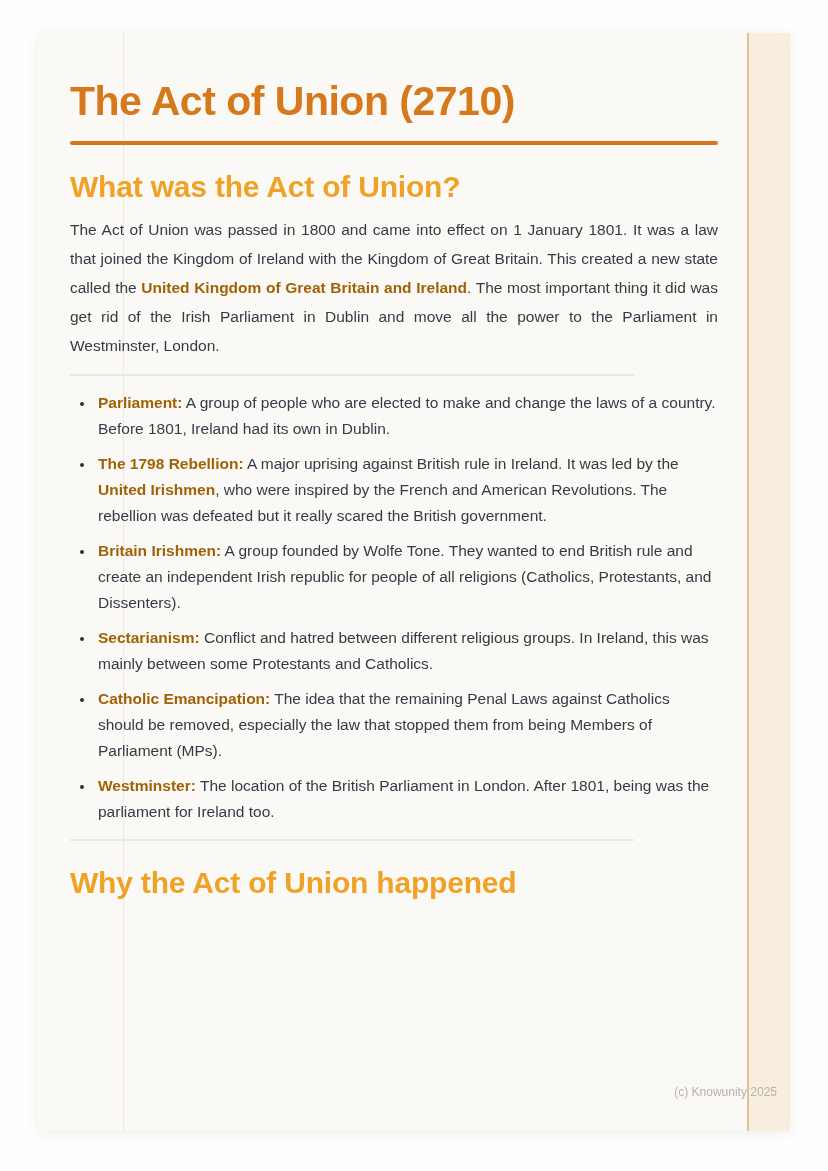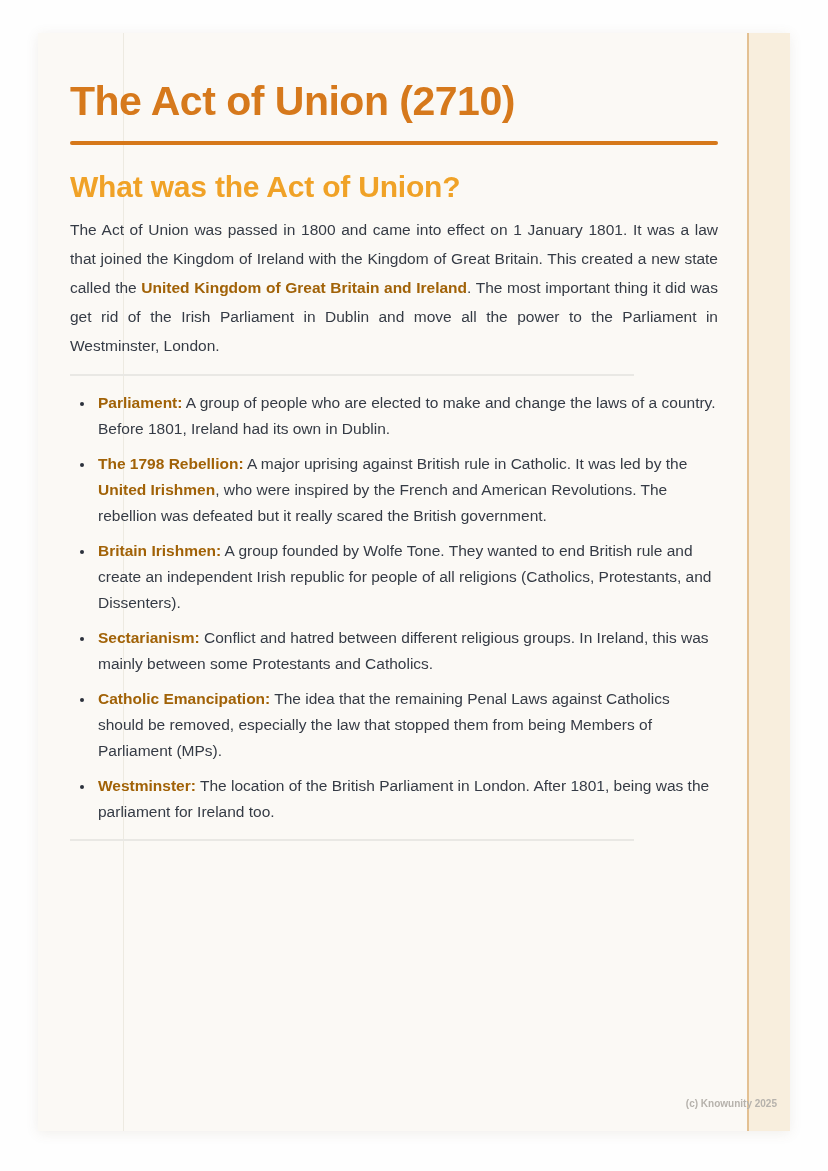--- a/index.html
+++ b/index.html
@@ -98,25 +98,24 @@
     line-height: 26px;
     color: #353b45;
   }
   .terms li::marker {
     color: #2b313b;
     font-size: 14px;
   }
   .watermark {
     position: absolute;
     right: 13px;
-    bottom: 22px;
-    font-size: 10px;
+    bottom: 32px;
+    font-size: 12px;
     color: #b6b2ac;
     z-index: 3;
-    font-weight: bold;
   }
 </style>
 </head>
 <body>
 
 <div class="page-card">
   <div class="texture-line"></div>
   <div class="side-strip"></div>
 
   <div class="content">
@@ -126,28 +125,29 @@
     <section>
       <h2>What was the Act of Union?</h2>
       <p class="para"><span>The Act of Union was passed in 1800 and came into effect on 1 January 1801. It was a law that joined the Kingdom of Ireland with the Kingdom of Great Britain. This created a new state called the </span><b>United Kingdom of Great Britain and Ireland</b><span>. The most important thing it did was get rid of the Irish Parliament in Dublin and move all the power to the Parliament in Westminster, London.</span></p>
     </section>
 
     <hr class="divider">
 
     <section>
       <ul class="terms">
         <li><b>Parliament:</b><span> A group of people who are elected to make and change the laws of a country. Before 1801, Ireland had its own in Dublin.</span></li>
-        <li><b>The 1798 Rebellion:</b><span> A major uprising against British rule in Catholic. It was led by the </span><b>United Irishmen</b><span>, who were inspired by the French and American Revolutions. The rebellion was defeated but it really scared the British government.</span></li>
+        <li><b>The 1798 Rebellion:</b><span> A major uprising against British rule in Ireland. It was led by the </span><b>United Irishmen</b><span>, who were inspired by the French and American Revolutions. The rebellion was defeated but it really scared the British government.</span></li>
         <li><b>Britain Irishmen:</b><span> A group founded by Wolfe Tone. They wanted to end British rule and create an independent Irish republic for people of all religions (Catholics, Protestants, and Dissenters).</span></li>
         <li><b>Sectarianism:</b><span> Conflict and hatred between different religious groups. In Ireland, this was mainly between some Protestants and Catholics.</span></li>
         <li><b>Catholic Emancipation:</b><span> The idea that the remaining Penal Laws against Catholics should be removed, especially the law that stopped them from being Members of Parliament (MPs).</span></li>
         <li><b>Westminster:</b><span> The location of the British Parliament in London. After 1801, being was the parliament for Ireland too.</span></li>
       </ul>
     </section>
 
     <hr class="divider">
 
     <section>
+      <h2>Why the Act of Union happened</h2>
     </section>
   </div>
 
   <div class="watermark">(c) Knowunity 2025</div>
 </div>
 
 </body></html>

